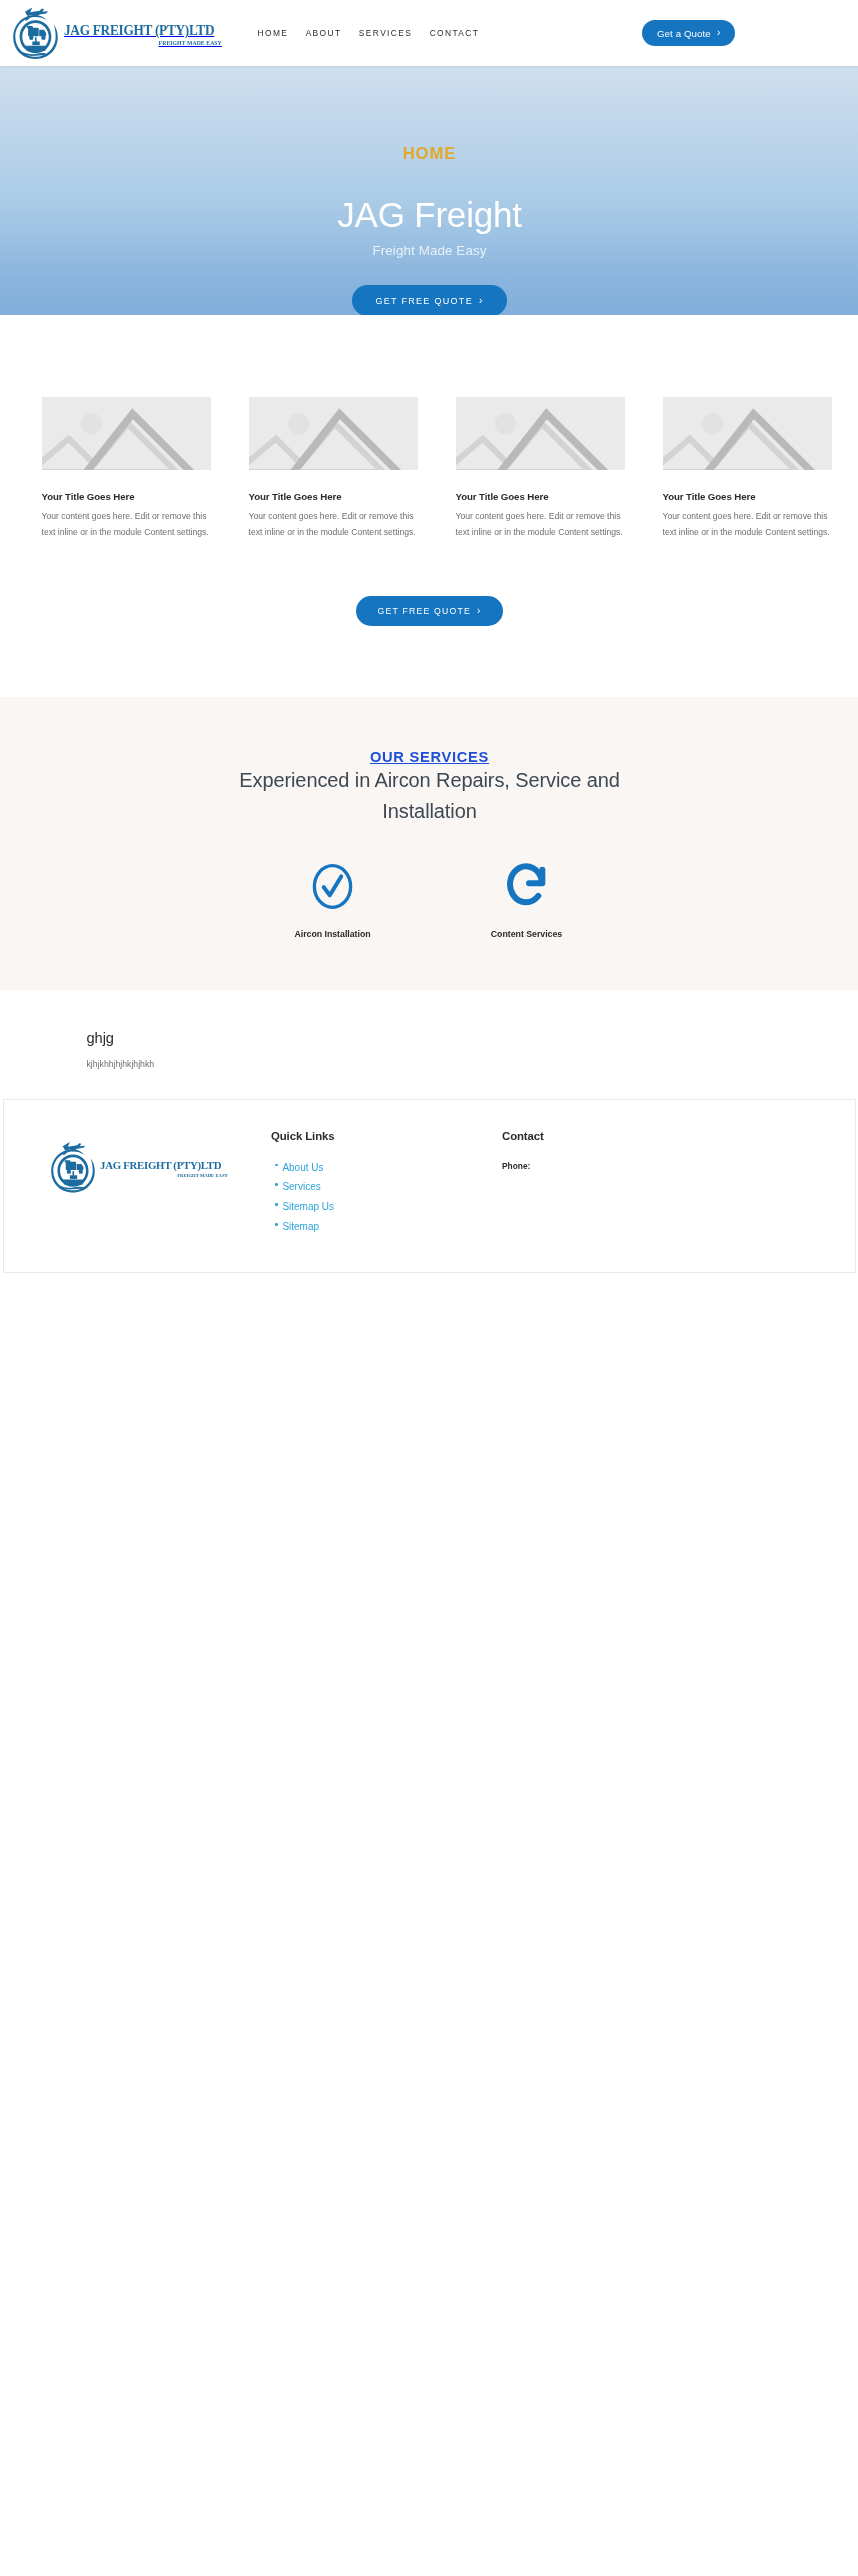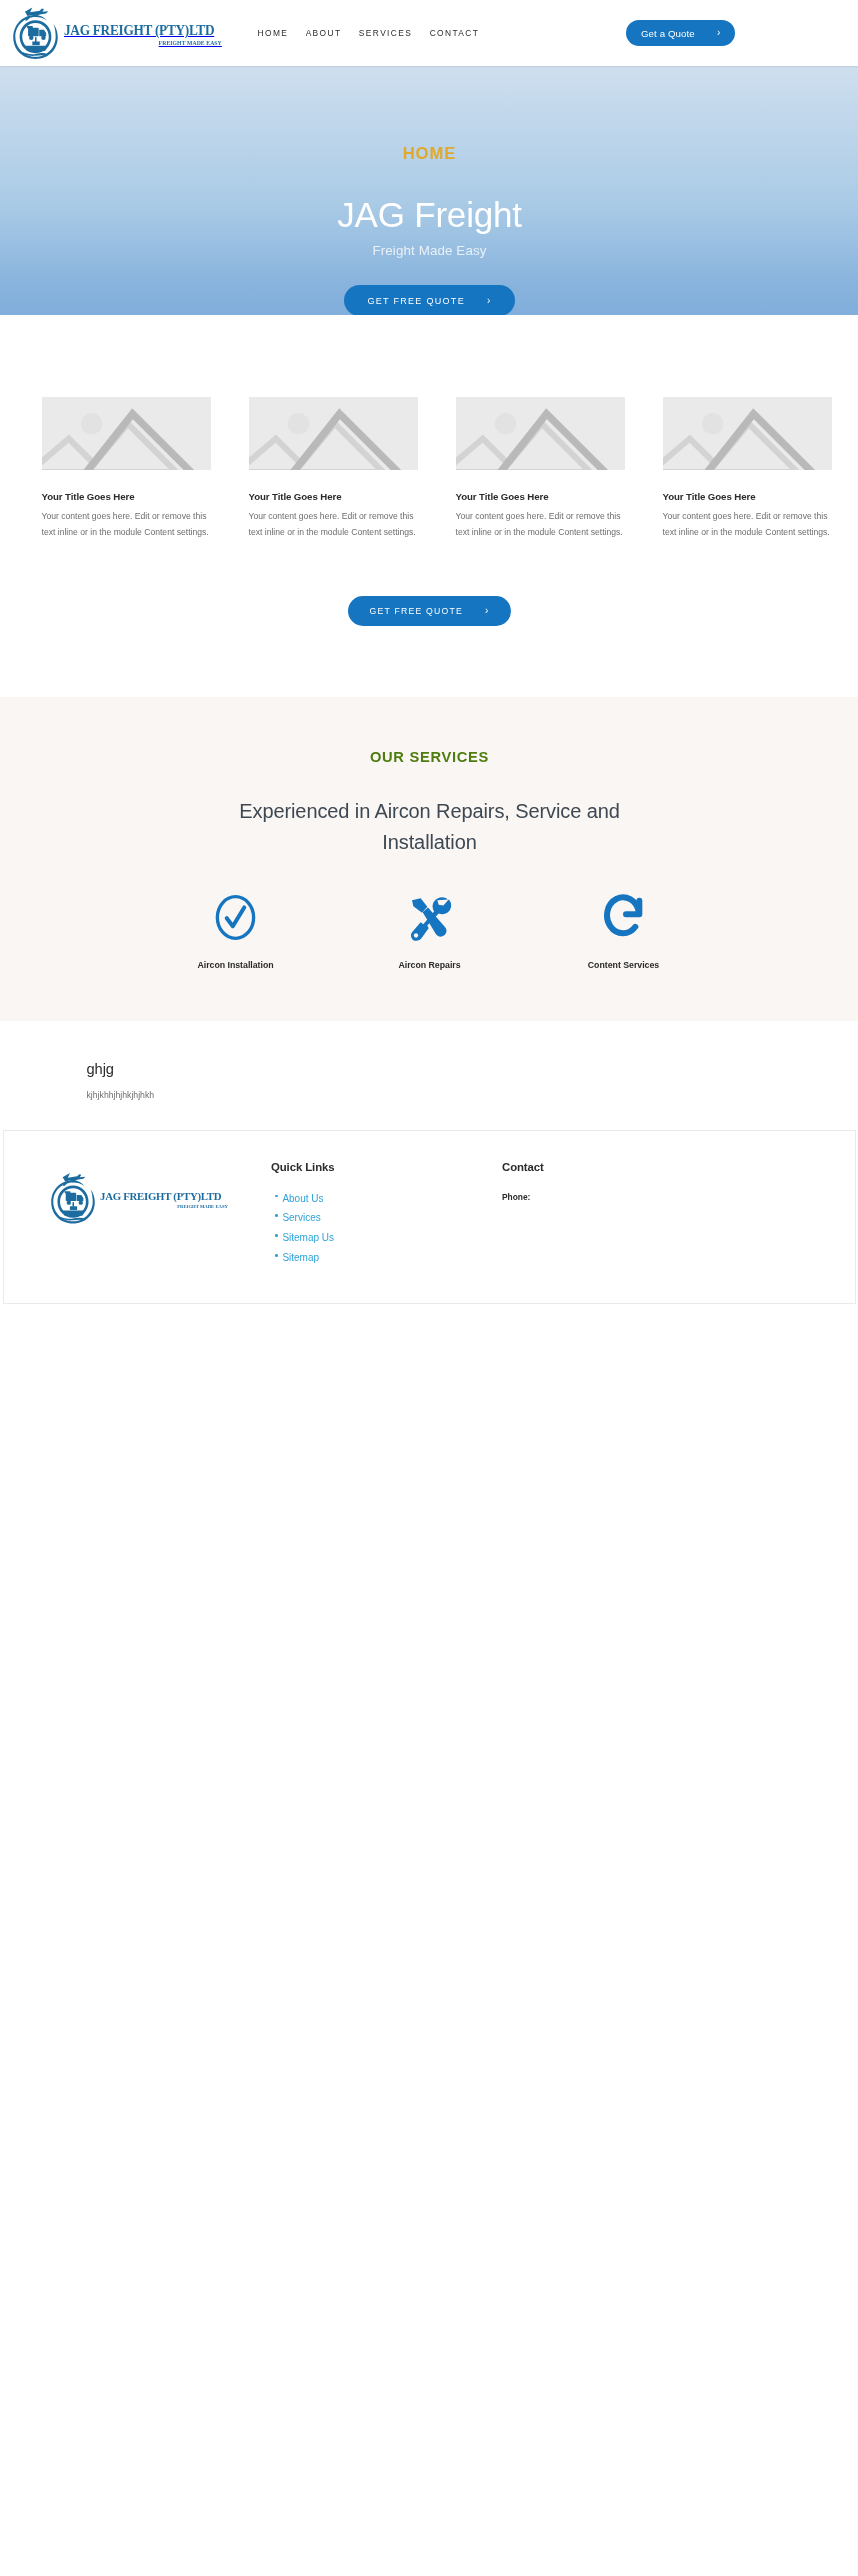--- a/index.html
+++ b/index.html
@@ -77,21 +77,21 @@
     white-space: nowrap;
   }
   .header-cta {
     flex: 0 0 auto;
     margin-left: auto;
     margin-right: 108px;
   }
   .btn-pill {
     display: inline-flex;
     align-items: center;
-    gap: 22px;
+    gap: 6px;
     background: #1675c0;
     color: #ffffff;
     border: none;
     border-radius: 668px;
     cursor: pointer;
     text-decoration: none;
     white-space: nowrap;
     font-family: "Liberation Sans", sans-serif;
   }
   .btn-header {
@@ -198,22 +198,22 @@
   .services-section {
     width: 859px;
     background: #faf6f3;
     padding: 52px 0 51px 0;
     text-align: center;
   }
   .services-eyebrow {
     font-size: 14.7px;
     font-weight: bold;
     letter-spacing: 0.7px;
-    color: #4d7c0f;
-    margin-bottom: 31px;
+    color: #1d4ed8;
+    text-decoration: underline;
   }
   .services-head {
     font-size: 20px;
     font-weight: 300;
     color: #3d4852;
     line-height: 1.52;
     max-width: 468px;
     margin: 0 auto 35px auto;
     letter-spacing: -0.1px;
   }
@@ -470,35 +470,20 @@
     <div class="service-item">
       <div class="service-icon">
         <svg width="43" height="47" viewBox="0 0 64 70" aria-hidden="true">
           <ellipse cx="32" cy="35" rx="27" ry="31" fill="none" stroke="#1675c0" stroke-width="5"></ellipse>
           <path d="M19 36 L28 48 L45 20" fill="none" stroke="#1675c0" stroke-width="6" stroke-linecap="round" stroke-linejoin="round"></path>
         </svg>
       </div>
       <div class="service-label">Aircon Installation</div>
     </div>
 
-    <div class="service-item">
-      <div class="service-icon">
-        <svg width="48" height="47" viewBox="0 0 72 70" aria-hidden="true">
-          <g fill="#1675c0">
-
-            <path d="M9 9 L22 6 L32 19 L24 28 L11 18 Z"></path>
-            <path d="M25 27 L33 20 L59 50 C62 54 61 59 57 62 C53 65 48 64 45 60 Z"></path>
-
-            <path d="M63 8 C57 3 48 4 43 10 C39 15 39 21 42 26 L26 45 L22 42 L10 56 C6 60 7 66 11 69 C15 71 21 70 24 65 L34 51 L32 47 L49 29 C54 31 60 30 64 26 C69 21 69 12 64 8 L56 17 L49 16 L47 9 Z"></path>
-            <circle cx="15" cy="62" r="3.2" fill="#faf6f3"></circle>
-          </g>
-        </svg>
-      </div>
-      <div class="service-label">Aircon Repairs</div>
-    </div>
 
     <div class="service-item">
       <div class="service-icon">
         <svg width="44" height="47" viewBox="0 0 66 70" aria-hidden="true">
           <path d="M56 10 L56 30 L36 30" fill="none" stroke="#1675c0" stroke-width="9" stroke-linecap="round" stroke-linejoin="round"></path>
           <path d="M55 26 A24 27 0 1 0 50 49" fill="none" stroke="#1675c0" stroke-width="9" stroke-linecap="round"></path>
         </svg>
       </div>
       <div class="service-label">Content Services</div>
     </div>

